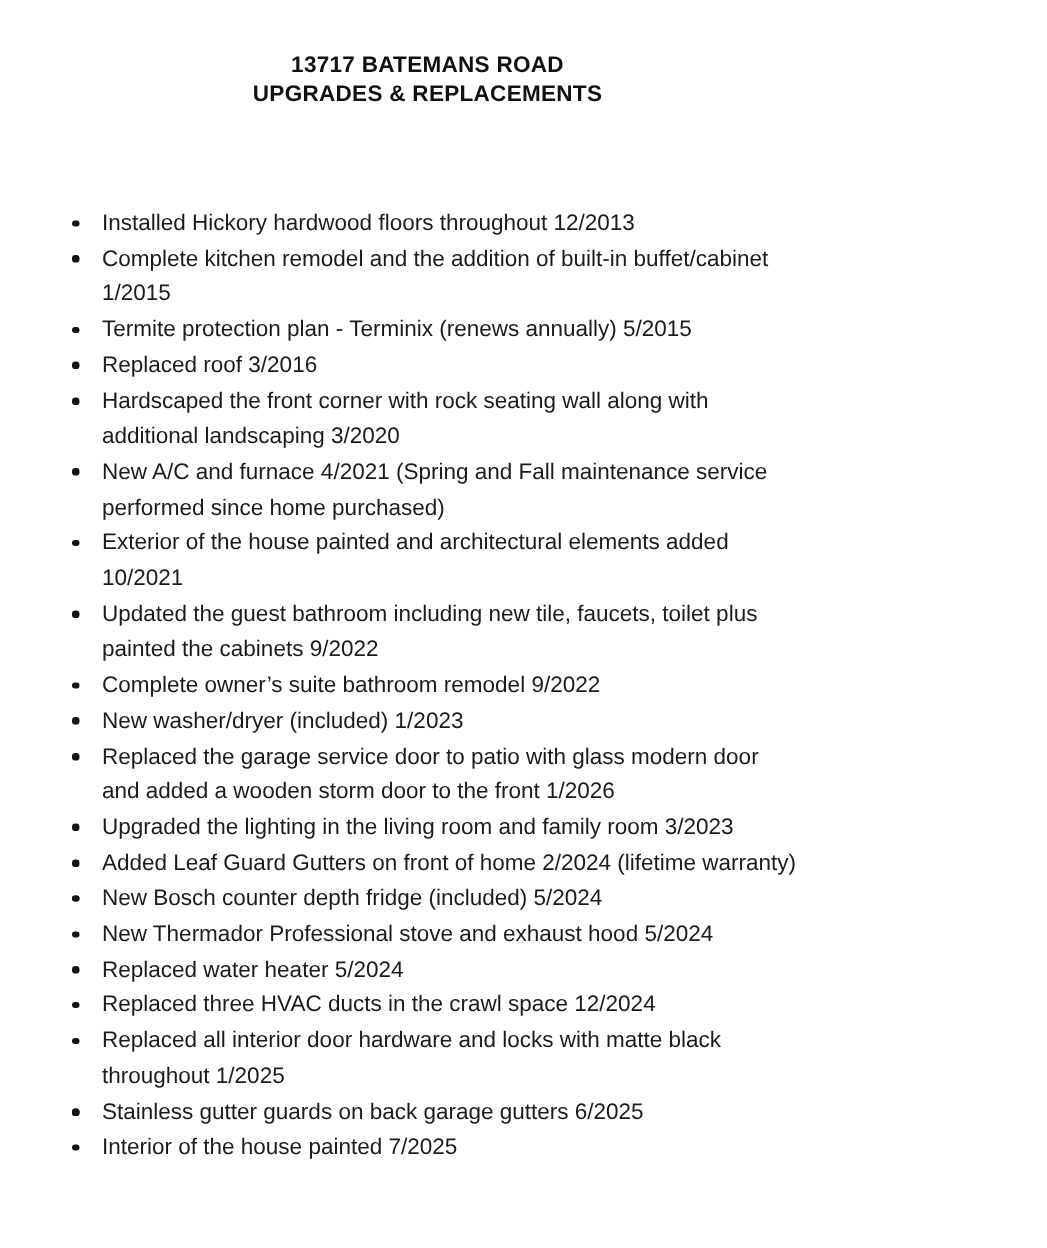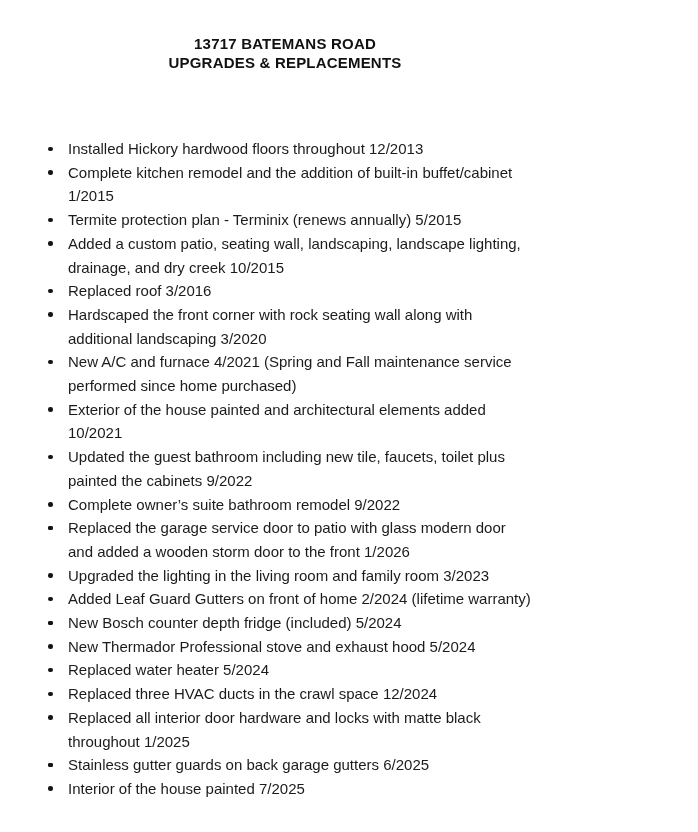--- a/index.html
+++ b/index.html
@@ -57,28 +57,27 @@
 
   <div class="doc-title">
     <span class="title-line">13717 BATEMANS ROAD</span>
     <span class="title-line">UPGRADES &amp; REPLACEMENTS</span>
   </div>
 
   <ul class="upgrade-list">
       <li><span class="bullet"></span><span>Installed Hickory hardwood floors throughout 12/2013</span></li>
       <li><span class="bullet"></span><span>Complete kitchen remodel and the addition of built-in buffet/cabinet 1/2015</span></li>
       <li><span class="bullet"></span><span>Termite protection plan - Terminix (renews annually) 5/2015</span></li>
-      <li><span class="bullet"></span><span>Added a custom patio, seating wall, landscaping, landscape lighting, drainage, and dry creek 10/2015</span></li>
       <li><span class="bullet"></span><span>Replaced roof 3/2016</span></li>
       <li><span class="bullet"></span><span>Hardscaped the front corner with rock seating wall along with additional landscaping 3/2020</span></li>
       <li><span class="bullet"></span><span>New A/C and furnace 4/2021 (Spring and Fall maintenance service performed since home purchased)</span></li>
       <li><span class="bullet"></span><span>Exterior of the house painted and architectural elements added 10/2021</span></li>
       <li><span class="bullet"></span><span>Updated the guest bathroom including new tile, faucets, toilet plus painted the cabinets 9/2022</span></li>
       <li><span class="bullet"></span><span>Complete owner’s suite bathroom remodel 9/2022</span></li>
-      <li><span class="bullet"></span></li>
+      <li><span class="bullet"></span><span>New washer/dryer (included) 1/2023</span></li>
       <li><span class="bullet"></span><span>Replaced the garage service door to patio with glass modern door and added a wooden storm door to the front 1/2026</span></li>
       <li><span class="bullet"></span><span>Upgraded the lighting in the living room and family room 3/2023</span></li>
       <li><span class="bullet"></span><span>Added Leaf Guard Gutters on front of home 2/2024 (lifetime warranty)</span></li>
       <li><span class="bullet"></span></li>
       <li><span class="bullet"></span><span>New Bosch counter depth fridge (included) 5/2024</span></li>
       <li><span class="bullet"></span><span>New Thermador Professional stove and exhaust hood 5/2024</span></li>
       <li><span class="bullet"></span><span>Replaced water heater 5/2024</span></li>
       <li><span class="bullet"></span><span>Replaced three HVAC ducts in the crawl space 12/2024</span></li>
       <li><span class="bullet"></span><span>Replaced all interior door hardware and locks with matte black throughout 1/2025</span></li>
       <li><span class="bullet"></span></li>

